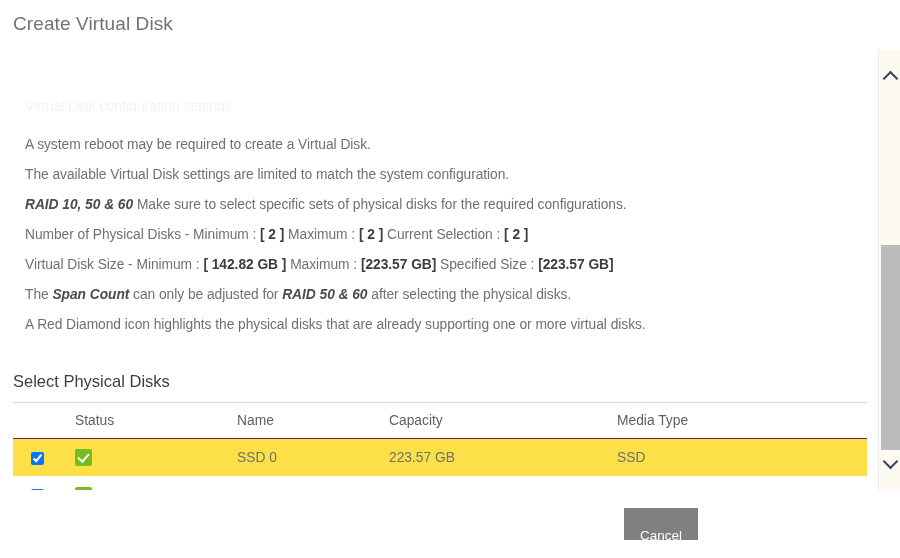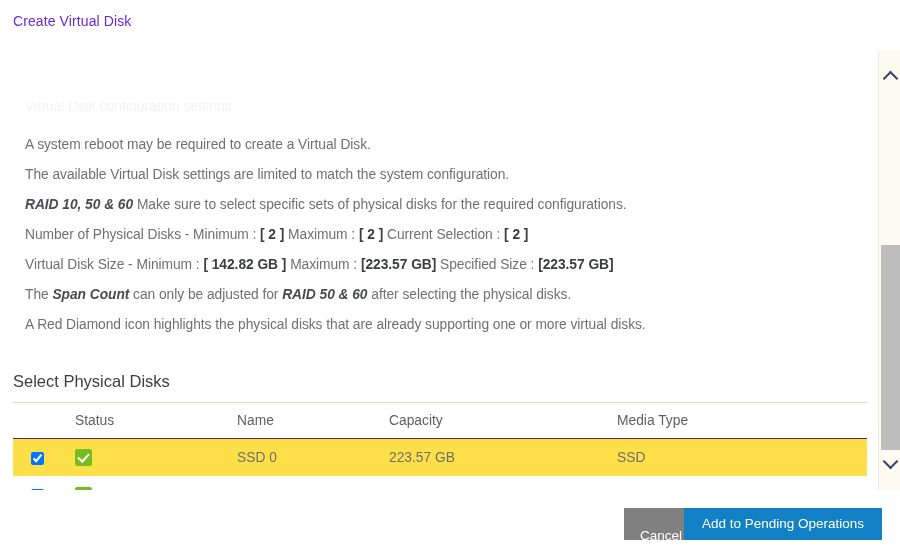--- a/index.html
+++ b/index.html
@@ -13,22 +13,22 @@
   #app {
     position: relative;
     width: 900px; height: 558px;
     background: #ffffff;
   }
 
   
   .dialog-title {
     position: absolute;
     left: 13px; top: 13px;
-    font-size: 14px;
-    color: #6d28d9;
+    font-size: 19px;
+    color: #737373;
     letter-spacing: 0.1px;
   }
 
   
   .scroll-region {
     position: absolute;
     left: 0; top: 50px;
     width: 900px; height: 440px;
     background: #ffffff;
   }
@@ -263,16 +263,15 @@
   </div>
 
   <div class="scrollbar">
     <div class="sb-arrow up"></div>
     <div class="sb-thumb"></div>
     <div class="sb-arrow down"></div>
   </div>
 
   <div class="footer">
     <button class="btn btn-cancel">Cancel</button>
-    <button class="btn btn-primary">Add to Pending Operations</button>
   </div>
 
 </div>
 
 </body></html>

